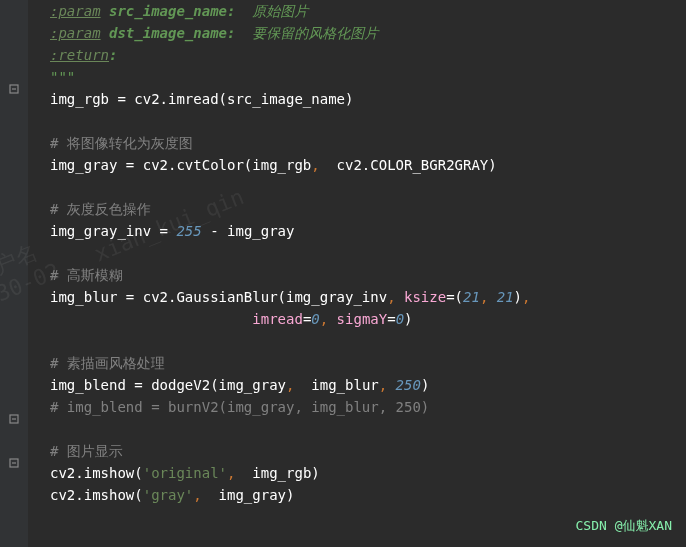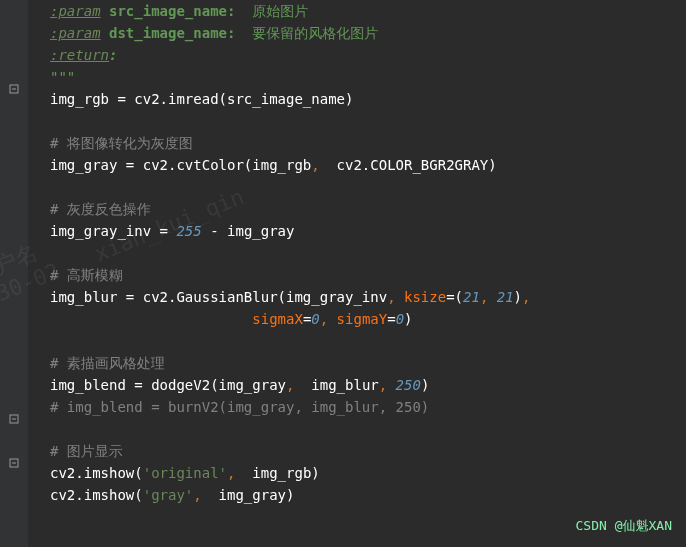--- a/index.html
+++ b/index.html
@@ -3,26 +3,26 @@
 <meta charset="utf-8">
 <style>
   html,body{margin:0;padding:0;background:#2b2b2b;color:#a9b7c6;font-family:Consolas,"DejaVu Sans Mono",Menlo,monospace;font-size:14px;line-height:22px;overflow:hidden;}
   .editor{position:relative;width:686px;height:547px;}
   .gutter{position:absolute;left:0;top:0;width:28px;height:100%;background:#313335;}
   .gut-ico{position:absolute;left:8px;width:12px;height:12px;color:#6e6e6e;display:flex;align-items:center;justify-content:center;}
   .gut-ico svg{stroke:#888;fill:none;stroke-width:1.2;}
   .code{position:absolute;left:28px;right:0;top:0;padding-left:22px;}
   .line{white-space:pre;height:22px;}
   .docdir{color:#6a8759;font-style:italic;text-decoration:underline #6a8759;}
-  .docarg{color:#629755;font-weight:bold;}
+  .docarg{color:#629755;font-style:italic;font-weight:bold;}
   .doccol{color:#629755;font-style:italic;font-weight:bold;}
   .str{color:#6a8759;}
-  .docstr{color:#629755;}
+  .docstr{color:#629755;font-style:italic;}
   .num{color:#6897bb;font-style:italic;}
-  .kw{color:#f97316;}
+  .kw{color:#f9a8d4;}
   .comma{color:#cc7832;}
   .comment{color:#808080;}
   .call{color:#ffffff;}
   .wm{position:absolute;color:rgba(220,220,220,0.08);font-size:22px;line-height:26px;pointer-events:none;transform:rotate(-22deg);white-space:pre;}
   .footer{position:absolute;right:14px;bottom:10px;color:#86efac;font-size:13px;}
 </style>
 </head>
 <body>
 
 <div class="editor">
@@ -58,21 +58,21 @@
     <div class="line call">img_rgb = cv2.imread(src_image_name)</div>
     <div class="line"></div>
     <div class="line comment"># 将图像转化为灰度图</div>
     <div class="line"><span class="call">img_gray = cv2.cvtColor(img_rgb</span><span class="comma">, </span><span class="call"> cv2.COLOR_BGR2GRAY)</span></div>
     <div class="line"></div>
     <div class="line comment"># 灰度反色操作</div>
     <div class="line"><span class="call">img_gray_inv = </span><span class="num">255</span><span class="call"> - img_gray</span></div>
     <div class="line"></div>
     <div class="line comment"># 高斯模糊</div>
     <div class="line"><span class="call">img_blur = cv2.GaussianBlur(img_gray_inv</span><span class="comma">, </span><span class="kw">ksize</span><span class="call">=(</span><span class="num">21</span><span class="comma">, </span><span class="num">21</span><span class="call">)</span><span class="comma">,</span></div>
-    <div class="line"><span>                        </span><span class="kw">sigmaX</span><span class="call">=</span><span class="num">0</span><span class="comma">, </span><span class="kw">sigmaY</span><span class="call">=</span><span class="num">0</span><span class="call">)</span></div>
+    <div class="line"><span>                        </span><span class="kw">imread</span><span class="call">=</span><span class="num">0</span><span class="comma">, </span><span class="kw">sigmaY</span><span class="call">=</span><span class="num">0</span><span class="call">)</span></div>
     <div class="line"></div>
     <div class="line comment"># 素描画风格处理</div>
     <div class="line"><span class="call">img_blend = dodgeV2(img_gray</span><span class="comma">, </span><span class="call"> img_blur</span><span class="comma">, </span><span class="num">250</span><span class="call">)</span></div>
     <div class="line comment"># img_blend = burnV2(img_gray, img_blur, 250)</div>
     <div class="line"></div>
     <div class="line comment"># 图片显示</div>
     <div class="line"><span class="call">cv2.imshow(</span><span class="str">'original'</span><span class="comma">, </span><span class="call"> img_rgb)</span></div>
     <div class="line"><span class="call">cv2.imshow(</span><span class="str">'gray'</span><span class="comma">, </span><span class="call"> img_gray)</span></div>
   </div>
 

